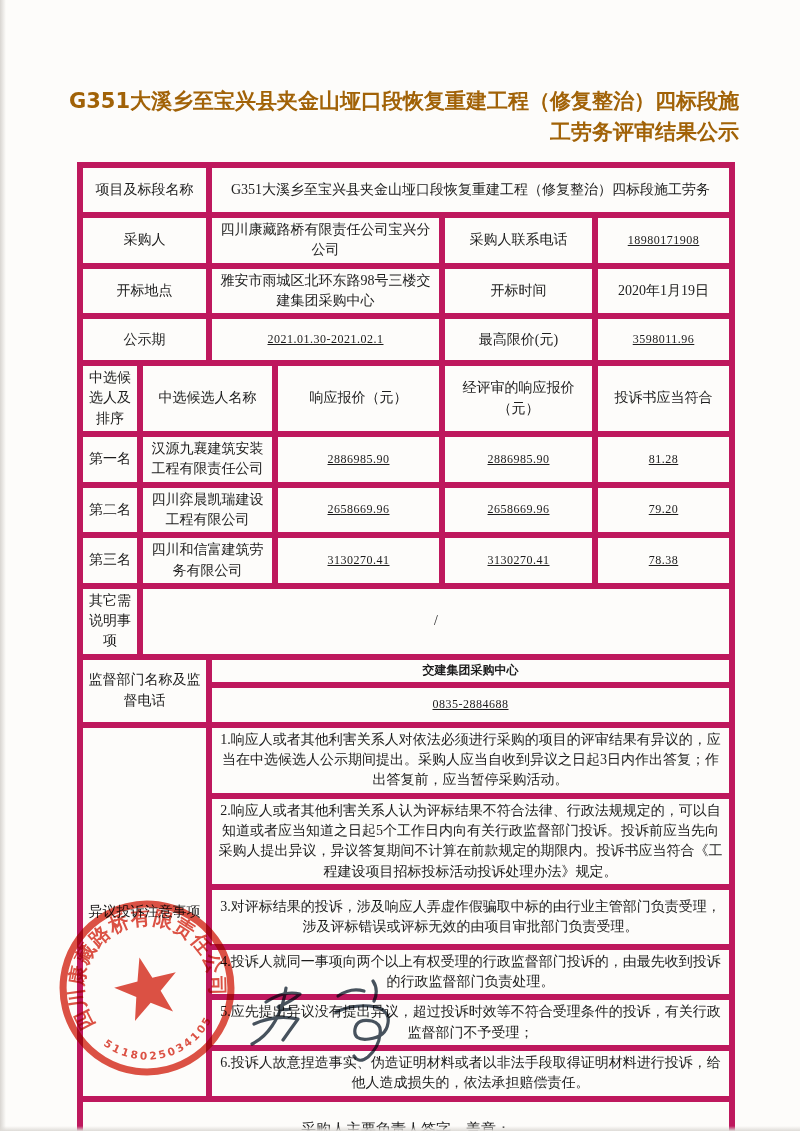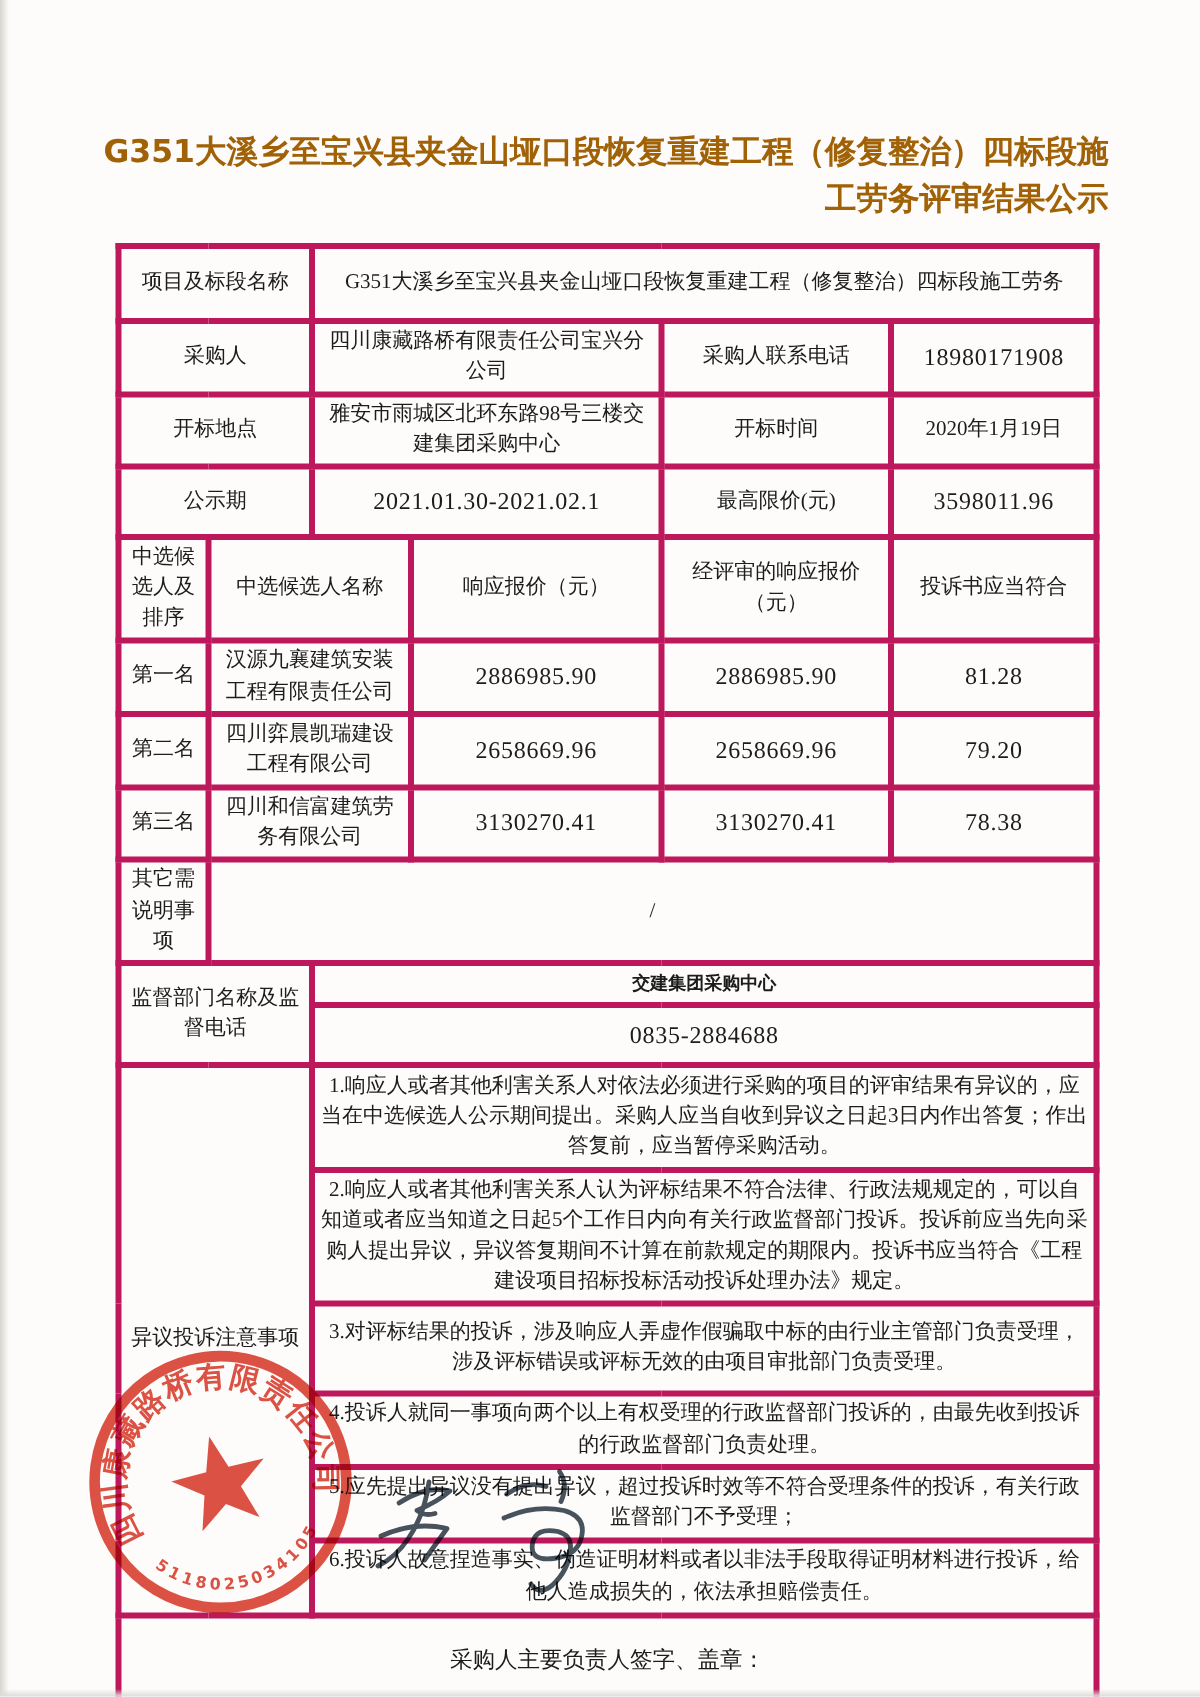--- a/index.html
+++ b/index.html
@@ -28,28 +28,28 @@
     margin:0;text-align:right;
     font-family:"DejaVu Sans","Liberation Sans",sans-serif;
     font-size:21px;line-height:31px;font-weight:700;color:#a16207;
   }
   table.main{
     position:absolute;left:77px;top:162px;width:652px;
     border-collapse:collapse;table-layout:fixed;
     font-size:14px;
   }
   table.main td{
-    border:4px solid #be185d;
+    border:6px solid #be185d;
     text-align:center;vertical-align:middle;
     padding:2px 4px;line-height:1.45;
     overflow:hidden;
   }
   td.left{text-align:left;padding-left:5px;}
   td.item-cell{text-align:left;padding:4px 10px 4px 6px;line-height:1.55;margin-left:12px;}
-  td.num{font-size:16px;letter-spacing:.5px;}
+  td.num{font-size:12px;letter-spacing:.5px;text-decoration:underline;}
   td.sig-row{text-align:left;vertical-align:middle;padding-left:10px;font-size:15px;}
   .stamp-svg{
     position:absolute;left:56px;top:896px;width:182px;height:184px;
     mix-blend-mode:multiply;opacity:.88;pointer-events:none;
   }
   .stamp-svg text{font-family:"DejaVu Sans","Liberation Sans",sans-serif;}
   .signature-svg{
     position:absolute;left:238px;top:966px;width:210px;height:110px;
     mix-blend-mode:multiply;pointer-events:none;
   }

